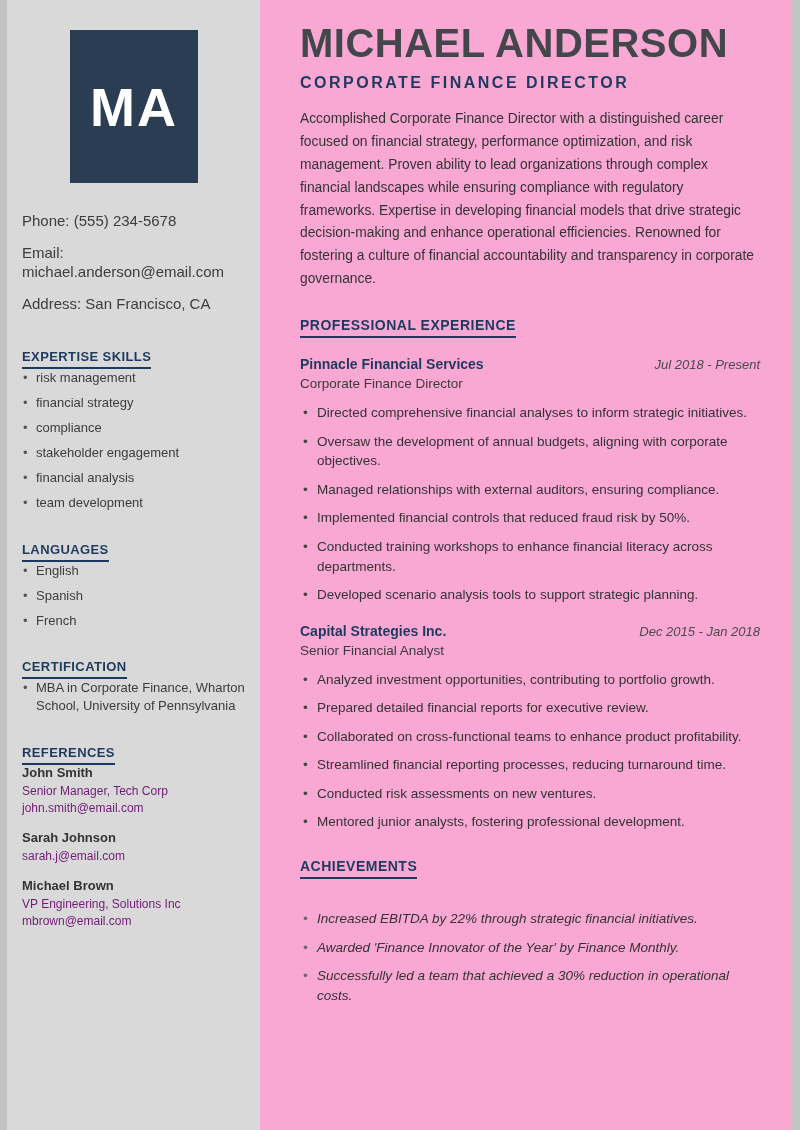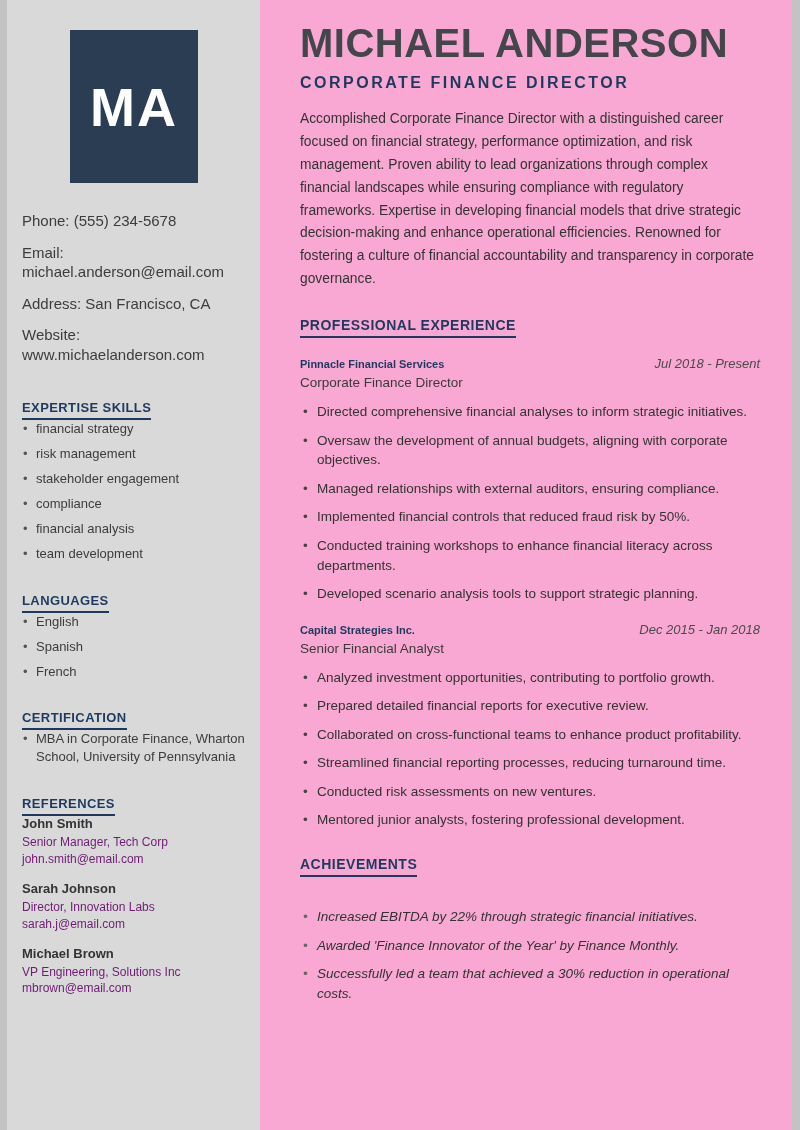--- a/index.html
+++ b/index.html
@@ -31,21 +31,21 @@
   
   .main { flex:1; background:#f9a8d4; padding:22px 32px 20px 40px; }
   .name { font-size:40px; font-weight:bold; color:#43464b; letter-spacing:.5px; line-height:1.05; }
   .job-title-top { font-size:16px; font-weight:600; color:#1d3a5e; letter-spacing:2.5px; margin-top:10px; }
   .summary { margin-top:16px; font-size:13.8px; color:#333333; line-height:1.66; }
   .main-heading { color:#1d3a5e; font-size:14px; font-weight:bold; letter-spacing:.5px;
                   border-bottom:2px solid #1d3a5e; padding-bottom:3px; width:fit-content; }
   .section-experience { margin-top:26px; }
   .job { margin-top:18px; }
   .job-head { display:flex; justify-content:space-between; align-items:baseline; }
-  .job-company { font-size:11px; font-weight:bold; color:#1d3a5e; }
+  .job-company { font-size:14px; font-weight:bold; color:#1d3a5e; }
   .job-dates { font-size:13px; font-style:italic; color:#4a4a4a; white-space:nowrap; }
   .job-role { font-size:13.5px; color:#3a3a3a; margin:4px 0 12px; }
   .main-list { list-style:none; }
   .main-list li { position:relative; padding-left:17px; font-size:13.5px; color:#333333;
                   line-height:1.45; margin-bottom:9px; }
   .main-list li::before { content:"•"; position:absolute; left:3px; color:#444444; }
   .section-achievements { margin-top:26px; }
   .section-achievements .main-list { margin-top:30px;font-style:italic; }
   .section-achievements .main-list li::before { color:#666666; }
 </style>
@@ -57,30 +57,29 @@
 
   <aside class="sidebar">
     <div class="avatar-box">
       <span class="initials">MA</span>
     </div>
 
     <div class="contact">
       <div class="contact-line">Phone: (555) 234-5678</div>
       <div class="contact-line">Email: michael.anderson@email.com</div>
       <div class="contact-line">Address: San Francisco, CA</div>
-      <div class="contact-line">Website: www.michaelanderson.com</div>
     </div>
 
     <section class="side-section">
       <h3 class="side-heading">EXPERTISE SKILLS</h3>
       <ul class="side-list">
+        <li>risk management</li>
         <li>financial strategy</li>
-        <li>risk management</li>
+        <li>compliance</li>
         <li>stakeholder engagement</li>
-        <li>compliance</li>
         <li>financial analysis</li>
         <li>team development</li>
       </ul>
     </section>
 
     <section class="side-section">
       <h3 class="side-heading">LANGUAGES</h3>
       <ul class="side-list">
         <li>English</li>
         <li>Spanish</li>
@@ -97,21 +96,20 @@
 
     <section class="side-section">
       <h3 class="side-heading">REFERENCES</h3>
       <div class="ref-entry">
         <div class="ref-name">John Smith</div>
         <div class="ref-role">Senior Manager, Tech Corp</div>
         <div class="ref-email">john.smith@email.com</div>
       </div>
       <div class="ref-entry">
         <div class="ref-name">Sarah Johnson</div>
-        <div class="ref-role">Director, Innovation Labs</div>
         <div class="ref-email">sarah.j@email.com</div>
       </div>
       <div class="ref-entry">
         <div class="ref-name">Michael Brown</div>
         <div class="ref-role">VP Engineering, Solutions Inc</div>
         <div class="ref-email">mbrown@email.com</div>
       </div>
     </section>
   </aside>
 

